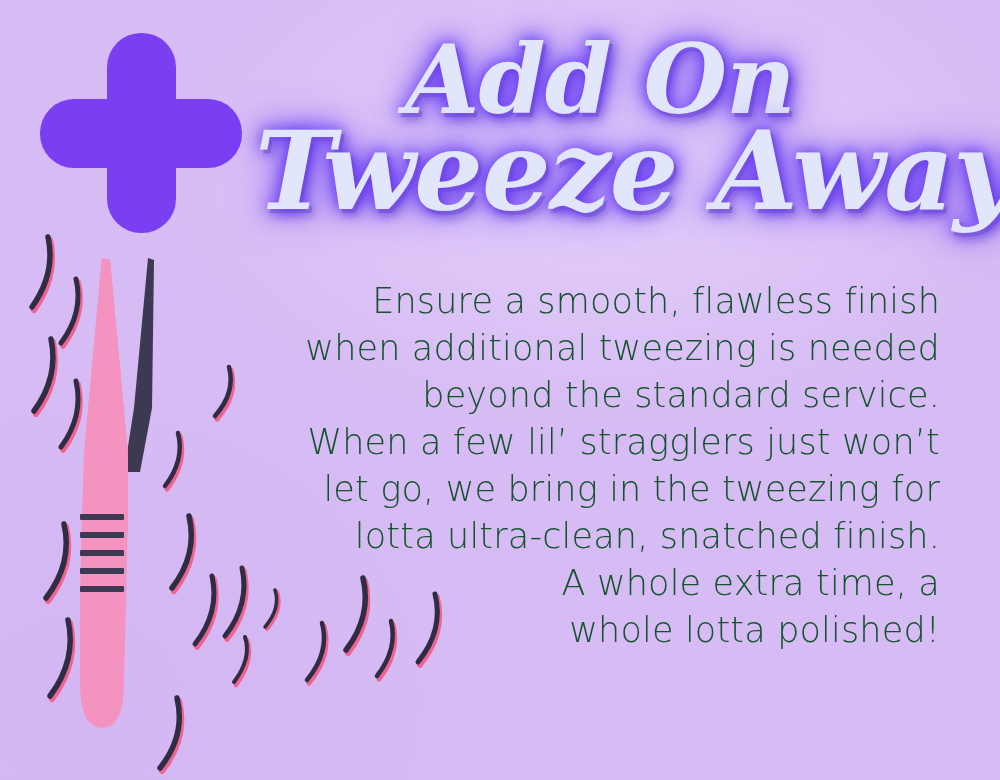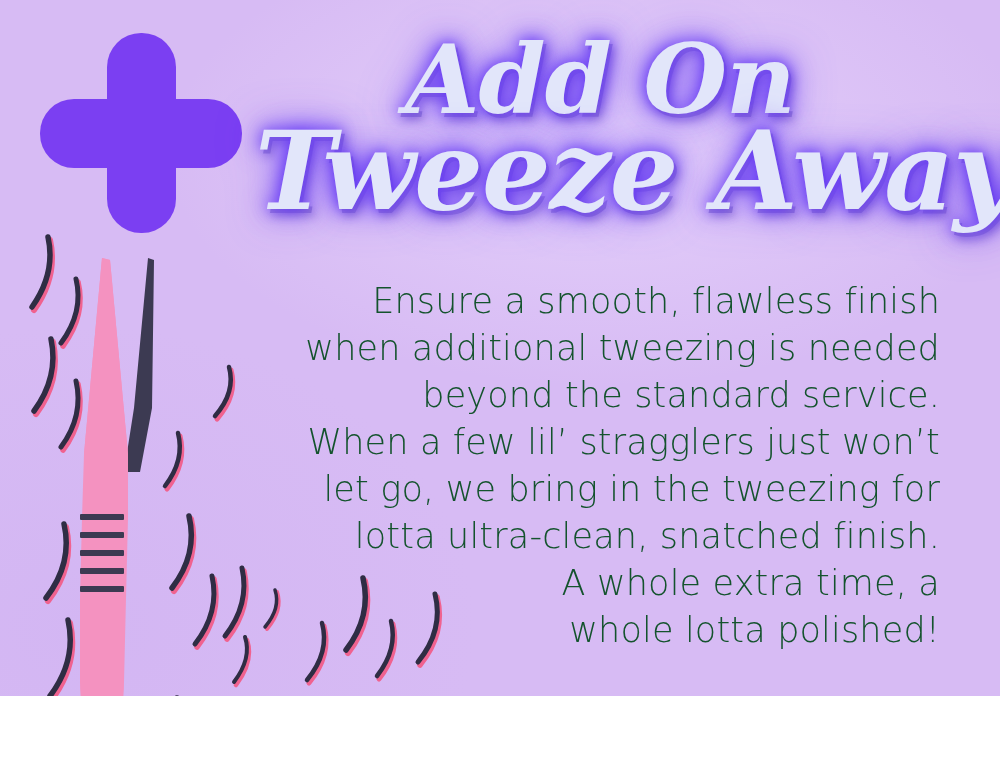--- a/index.html
+++ b/index.html
@@ -3,21 +3,21 @@
 <meta charset="utf-8">
 <style>
   html, body {
     margin: 0;
     padding: 0;
     background: #ffffff;
   }
   #poster {
     position: relative;
     width: 1000px;
-    height: 696px;
+    height: 780px;
     overflow: hidden;
     background: #d7bbf4;
     font-family: "DejaVu Sans", sans-serif;
   }
   
   #bg-wash {
     position: absolute;
     inset: 0;
     background:
       radial-gradient(ellipse 62% 48% at 60% 22%, rgba(232,214,252,0.75) 0%, rgba(215,187,244,0) 70%),

